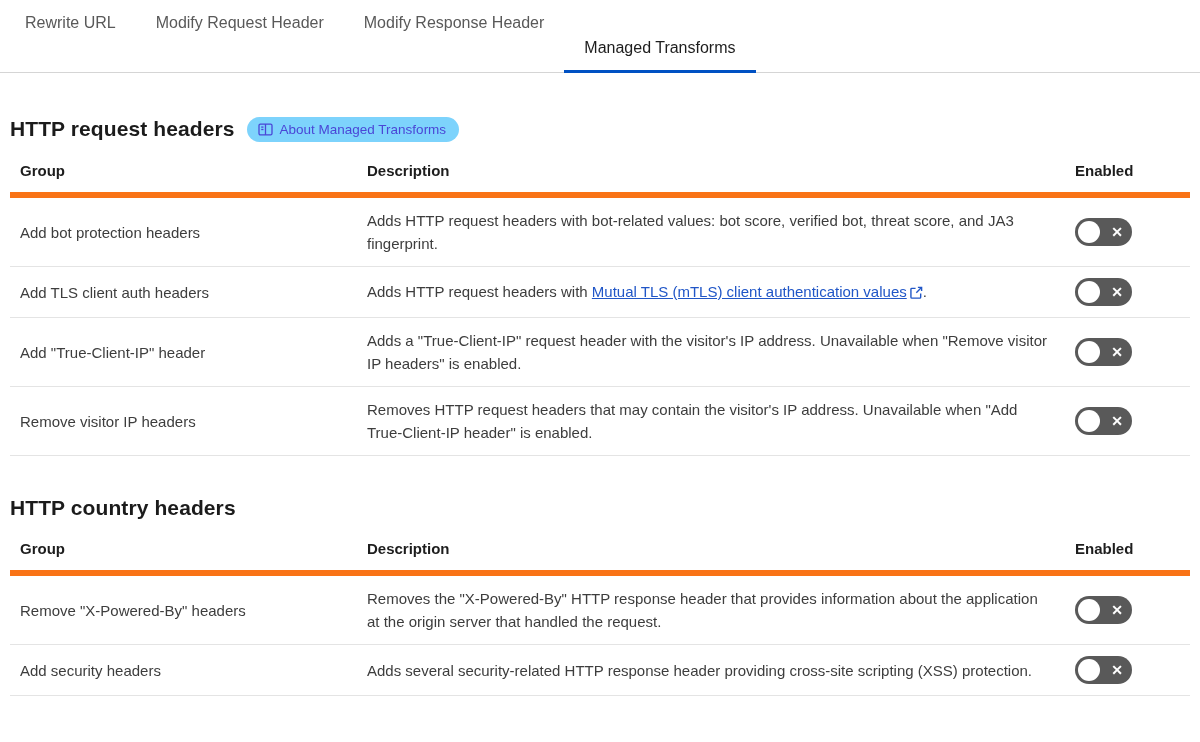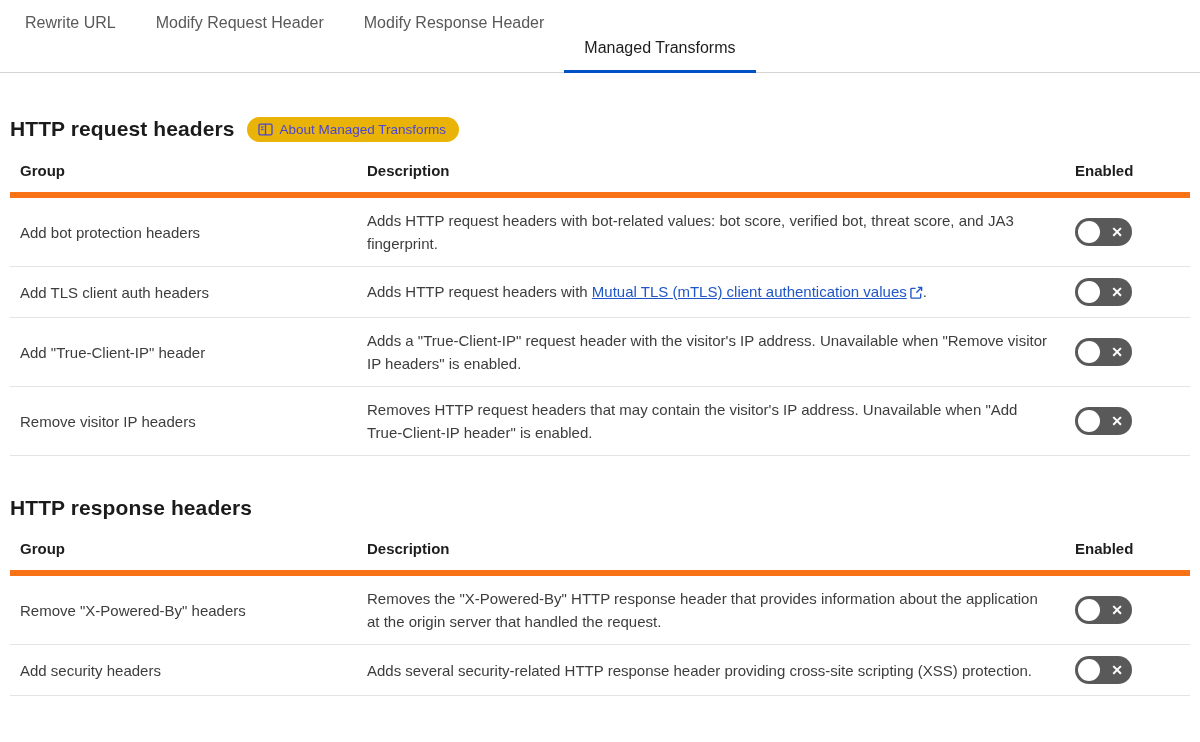--- a/index.html
+++ b/index.html
@@ -47,21 +47,21 @@
   .section-title {
     font-size: 21px;
     font-weight: bold;
     color: #1b1b1b;
     letter-spacing: 0.1px;
   }
   .badge {
     display: inline-flex;
     align-items: center;
     gap: 7px;
-    background: #eab308;
+    background: #7dd3fc;
     color: #4a46d6;
     border-radius: 14px;
     padding: 5px 13px 5px 11px;
     font-size: 13.5px;
     cursor: pointer;
     white-space: nowrap;
   }
   .badge svg { display: block; }
 
   
@@ -223,21 +223,21 @@
 
             <span class="t-glyph t-cross">✕</span>
             <span class="knob"></span>
           </div>
         </td>
       </tr>
     </tbody>
   </table>
 
   <div class="section-head second">
-    <div class="section-title">HTTP response headers</div>
+    <div class="section-title">HTTP country headers</div>
   </div>
 
   <table class="mt">
     <colgroup>
         <col class="c-group">
         <col class="c-desc">
         <col class="c-enab">
       </colgroup>
     <thead>
       <tr>

